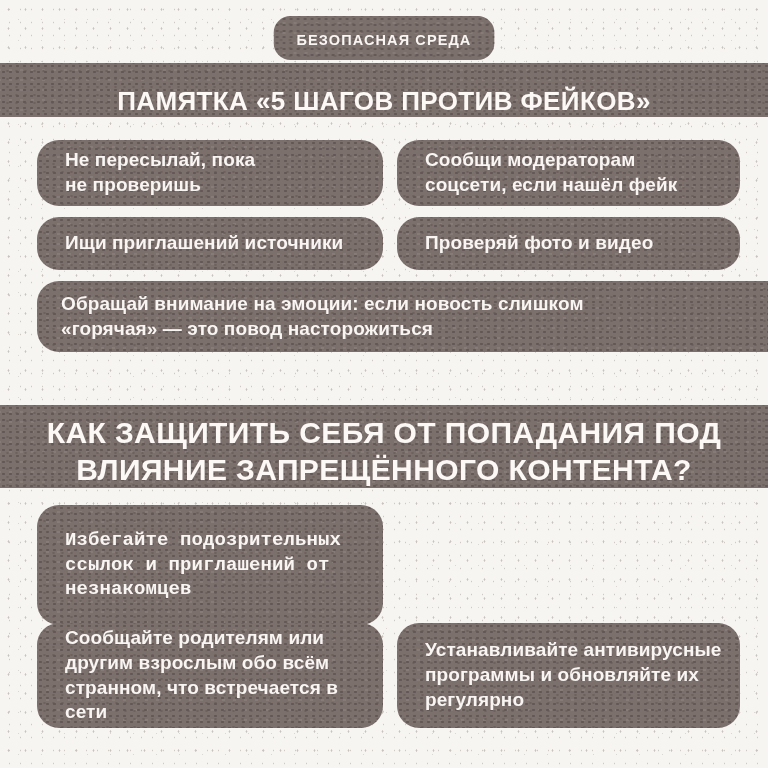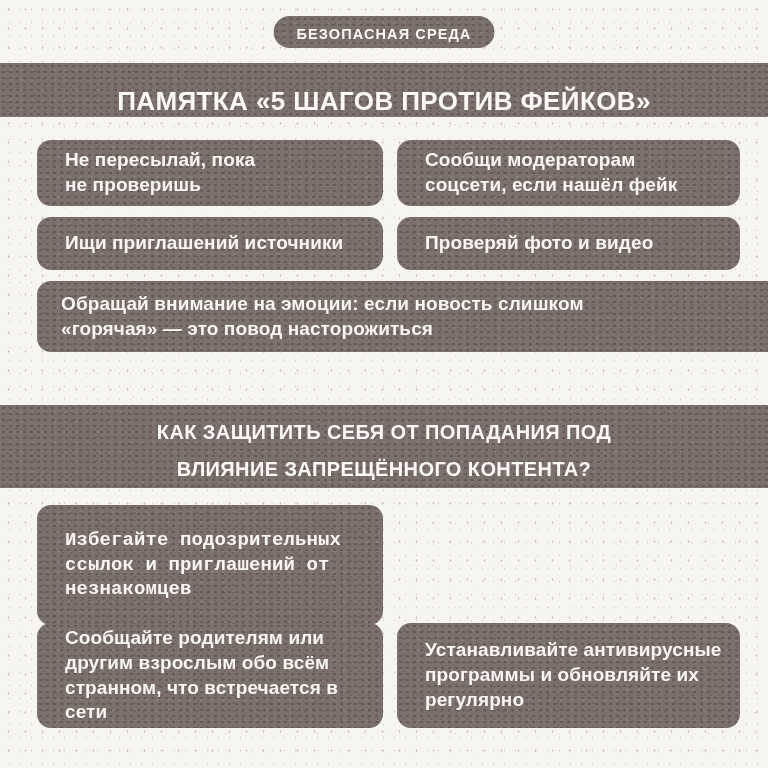--- a/index.html
+++ b/index.html
@@ -27,45 +27,45 @@
     background-position: 0 0, 3px 4px, 5px 2px;
     color: #f8f5f3;
   }
   .badge {
     position: absolute;
     top: 16px;
     left: 50%;
     transform: translateX(-50%);
     height: 28px;
     line-height: 32px;
-    padding: 2px 23px;
+    padding: 8px 23px;
     border-radius: 17px;
     font-size: 14.5px;
     font-weight: bold;
     letter-spacing: 1.1px;
     text-transform: uppercase;
     white-space: nowrap;
   }
   .band {
     position: absolute;
     left: 0;
     width: 768px;
     display: flex;
     align-items: flex-end;
     justify-content: center;
     text-align: center;
     font-weight: bold;
     letter-spacing: 0.4px;
     color: #fbf8f6;
   }
   .band-1 { top: 63px; height: 54px; font-size: 26px; }
-  .band-2 { top: 405px; height: 83px; font-size: 20px; line-height: 37px; white-space: pre-line; }
+  .band-2 { top: 405px; height: 83px; font-size: 30px; line-height: 37px; white-space: pre-line; }
   .card {
     position: absolute;
-    border-radius: 14px;
+    border-radius: 22px;
     display: flex;
     align-items: center;
     padding: 0 10px 0 28px;
     box-sizing: border-box;
     font-size: 19px;
     font-weight: bold;
     line-height: 1.3;
     white-space: pre-line;
     letter-spacing: 0.1px;
   }

